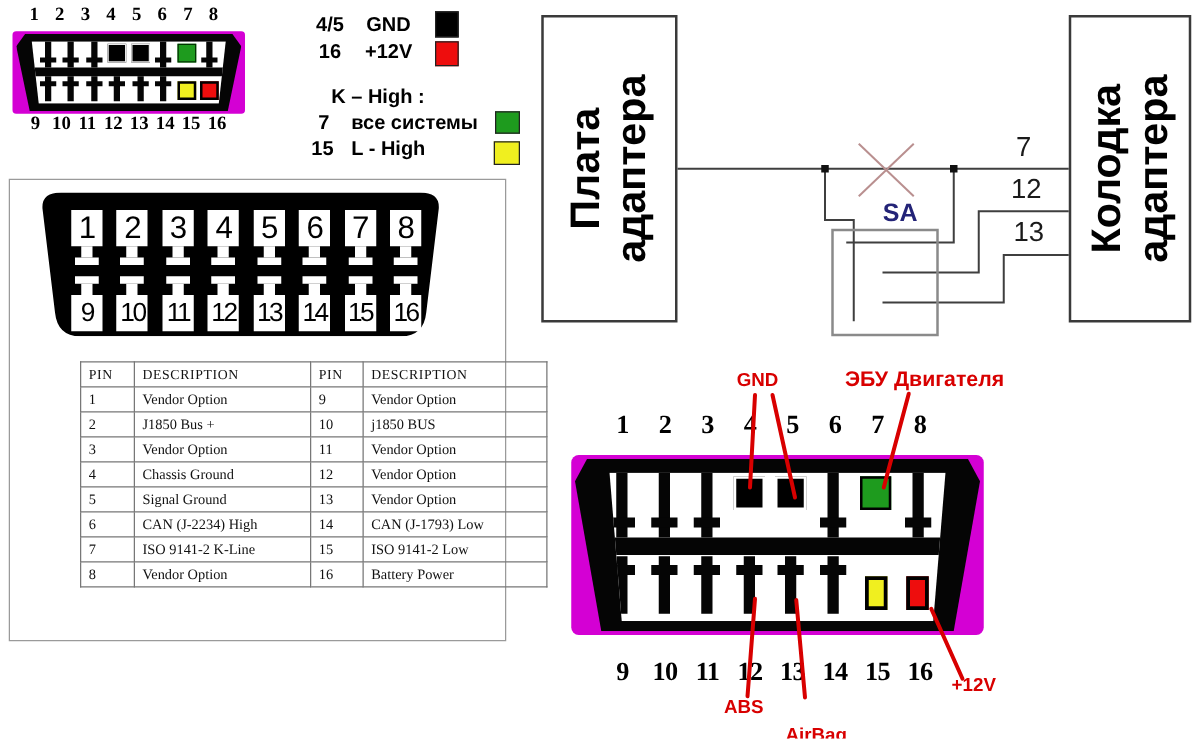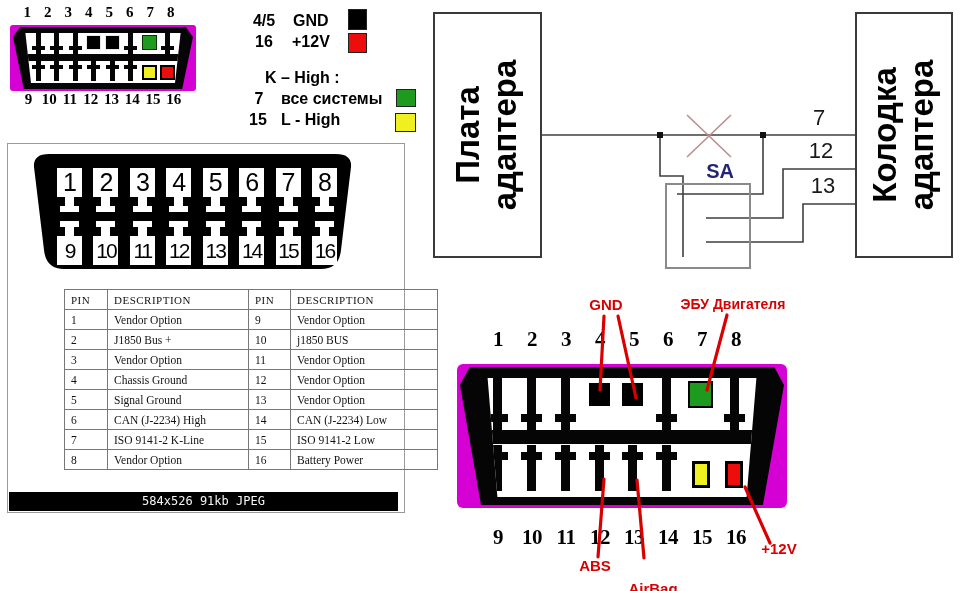--- a/index.html
+++ b/index.html
@@ -111,21 +111,21 @@
   .rrow-b .rsq{width:18px;height:27px;margin-top:16px;}
   .rsq.sq-black{border:2px solid #fff;}
   .rsq.sq-green{border:2px solid #000;}
   .rsq.sq-yellow,.rsq.sq-red{border:3px solid #000;}
   .nums-right{font:bold 21px/26px "Liberation Serif",serif;letter-spacing:-.5px;}
   .nr-top{left:481px;top:326px;width:272px;}
   .nr-bottom{left:481px;top:524px;width:272px;}
   .ann{position:absolute;z-index:6;color:var(--annotation_red,#d80000);text-align:center;
         font:bold 15px/16px "Liberation Sans",sans-serif;white-space:nowrap;}
   .ann-gnd{left:584px;top:297px;width:44px;}
-  .ann-ecu{left:676px;top:296px;width:114px;font-size:14px;}
+  .ann-ecu{left:676px;top:296px;width:114px;font-size:17px;}
   .ann-abs{left:576px;top:558px;width:38px;}
   .ann-airbag{left:624px;top:581px;width:58px;}
   .ann-v12{left:756px;top:541px;width:46px;}
 </style>
 </head>
 <body>
 
 <div id="canvas">
 
   <div class="numrow ns-top">
@@ -300,38 +300,37 @@
           <tr>
           <td>5</td>
           <td>Signal Ground</td>
           <td>13</td>
           <td>Vendor Option</td>
         </tr>
           <tr>
           <td>6</td>
           <td>CAN (J-2234) High</td>
           <td>14</td>
-          <td>CAN (J-2234) Low</td>
+          <td>CAN (J-1793) Low</td>
         </tr>
           <tr>
           <td>7</td>
           <td>ISO 9141-2 K-Line</td>
           <td>15</td>
           <td>ISO 9141-2 Low</td>
         </tr>
           <tr>
           <td>8</td>
           <td>Vendor Option</td>
           <td>16</td>
           <td>Battery Power</td>
         </tr>
         </tbody>
     </table>
 
-    <div class="meta-bar">584x526 91kb JPEG</div>
   </div>
 
   <div class="wbox wbox-left">
     <div class="wbox-inner">
       <div>Плата</div>
       <div>адаптера</div>
     </div>
   </div>
   <div class="wbox wbox-right">
     <div class="wbox-inner">

